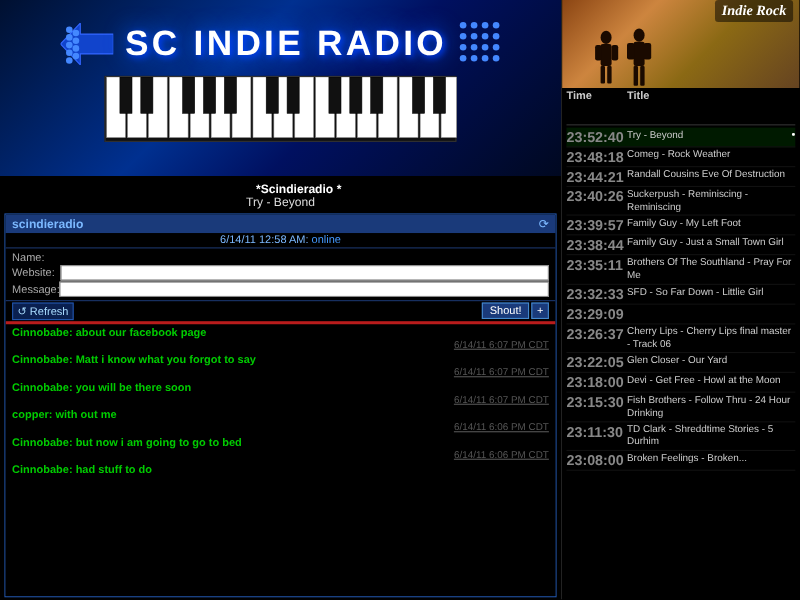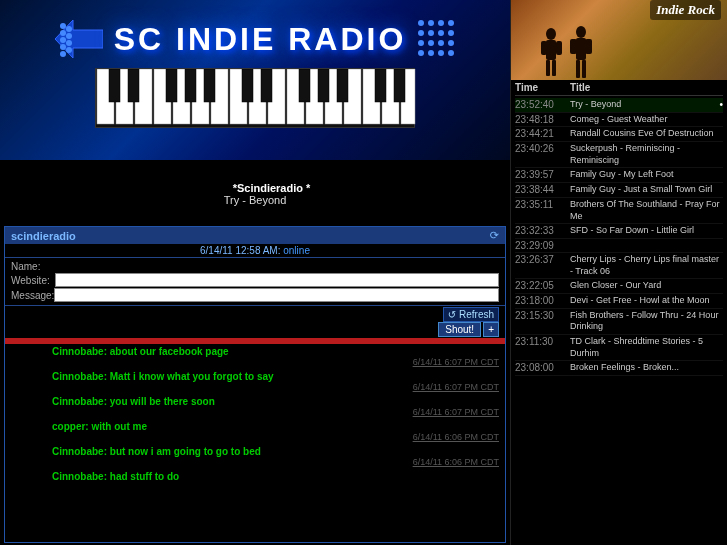--- a/index.html
+++ b/index.html
@@ -15,21 +15,20 @@
       flex-direction: row;
     }
 
     
     #left-panel {
       width: 510px;
       min-width: 510px;
       display: flex;
       flex-direction: column;
       background: #000;
-      gap: 16px;
     }
 
     
     #header {
       width: 100%;
       height: 160px;
       background: linear-gradient(135deg, #001030 0%, #003090 40%, #001060 60%, #000820 100%);
       position: relative;
       overflow: hidden;
       display: flex;
@@ -156,26 +155,25 @@
       width: 100%;
       background: #fff;
       color: #000;
       border: 1px solid #888;
       font-size: 10px;
       height: 14px;
       padding: 0 2px;
     }
     #chat-bottom-bar {
       display: flex;
-      align-items: flex-end;
+      align-items: flex-start;
       justify-content: space-between;
       padding: 1px 6px;
       background: #000;
-      border-bottom: 6px solid #b91c1c;
-      flex-direction: column;
+      border-bottom: 3px solid #b91c1c;
     }
     #refresh-btn {
       color: #aaddff;
       background: #0a2050;
       border: 1px solid #2255aa;
       font-size: 10px;
       cursor: pointer;
       padding: 1px 4px;
     }
     #shout-btn {
@@ -195,21 +193,20 @@
       padding: 1px 4px;
     }
     #chat-messages {
       flex: 1;
       overflow-y: auto;
       background: #000;
       padding: 2px 6px;
     }
     .chat-message-block {
       margin-bottom: 4px;
-      margin-left: 41px;
     }
     .chat-message-text {
       color: #00cc00;
       font-size: 10px;
       font-weight: bold;
     }
     .chat-message-time {
       color: #555;
       font-size: 9px;
       text-align: right;
@@ -262,21 +259,21 @@
     #playlist {
       flex: 1;
       overflow-y: auto;
       background: #000;
       padding: 2px 4px;
     }
     #playlist-header {
       display: flex;
       justify-content: space-between;
       border-bottom: 1px solid #333;
-      padding-bottom: 2px;
+      padding-bottom: 20px;
       margin-bottom: 2px;
     }
     .pl-col-time {
       width: 55px;
       color: #ccc;
       font-size: 10px;
       font-weight: bold;
     }
     .pl-col-title {
       flex: 1;
@@ -289,22 +286,23 @@
       align-items: flex-start;
       border-bottom: 1px solid #111;
       padding: 1px 0;
     }
     .playlist-row.current {
       background: #001a00;
     }
     .pl-time {
       width: 55px;
       color: #888;
-      font-size: 10px;
+      font-size: 13px;
       flex-shrink: 0;
+      font-weight: bold;
     }
     .pl-title {
       flex: 1;
       color: #ccc;
       font-size: 9px;
       line-height: 1.3;
     }
     .pl-dot {
       color: #fff;
       font-size: 10px;
@@ -490,21 +488,21 @@
       <span class="pl-col-title">Title</span>
     </div>
     <div id="playlist-rows">
     <div class="playlist-row current">
           <span class="pl-time">23:52:40</span>
           <span class="pl-title">Try - Beyond</span>
           <span class="pl-dot">•</span>
         </div>
         <div class="playlist-row">
           <span class="pl-time">23:48:18</span>
-          <span class="pl-title">Comeg - Guest Weather</span>
+          <span class="pl-title">Comeg - Rock Weather</span>
         </div>
         <div class="playlist-row">
           <span class="pl-time">23:44:21</span>
           <span class="pl-title">Randall Cousins Eve Of Destruction</span>
         </div>
         <div class="playlist-row">
           <span class="pl-time">23:40:26</span>
           <span class="pl-title">Suckerpush - Reminiscing - Reminiscing</span>
         </div>
         <div class="playlist-row">

